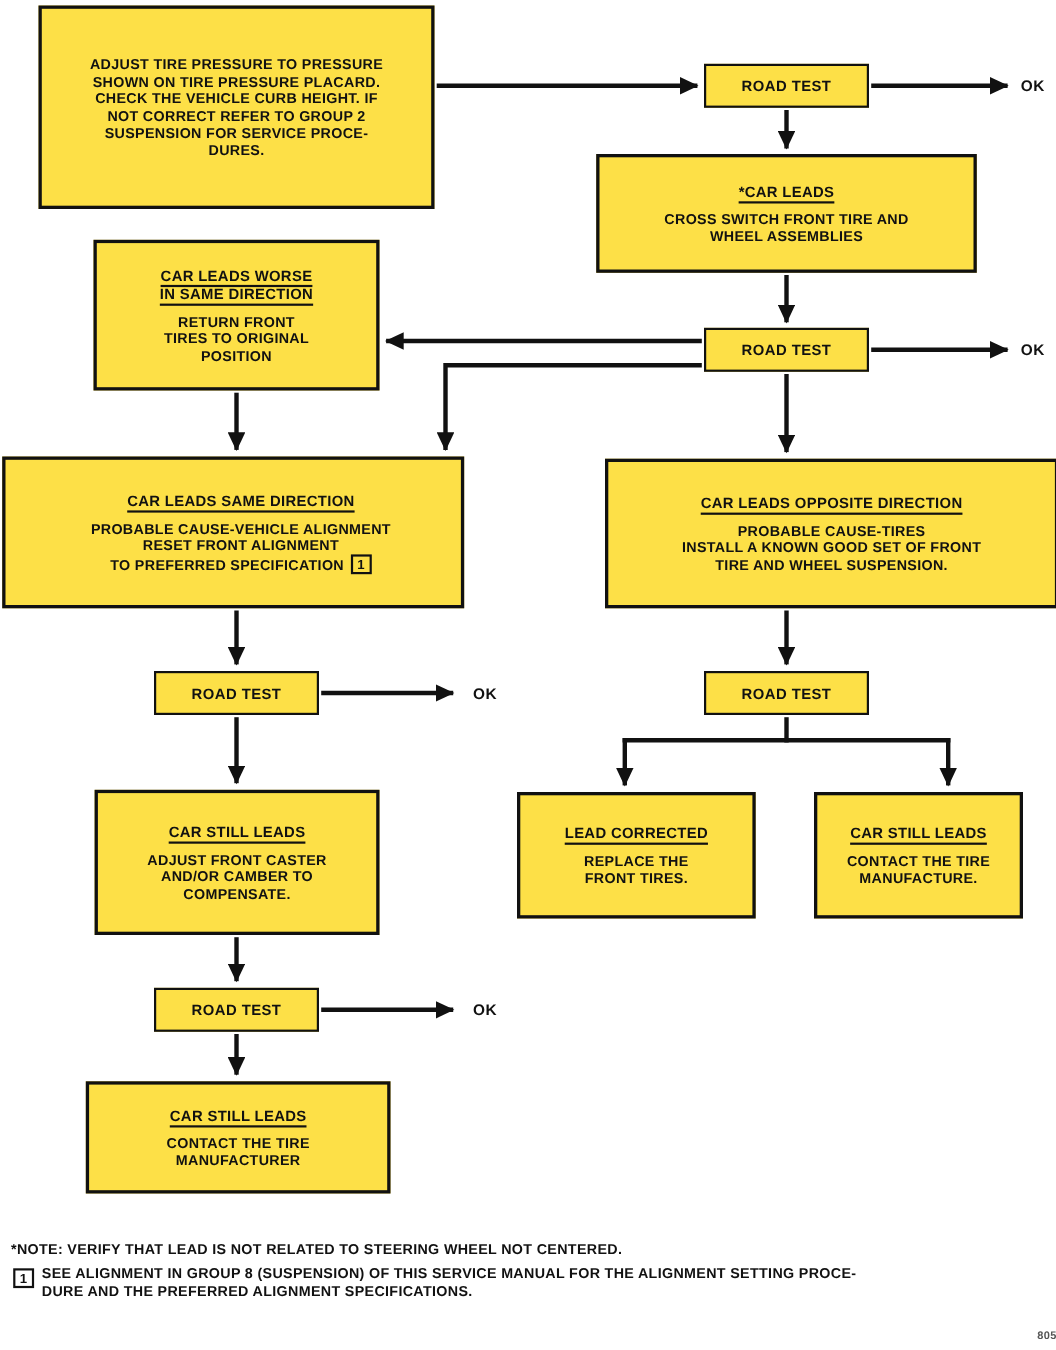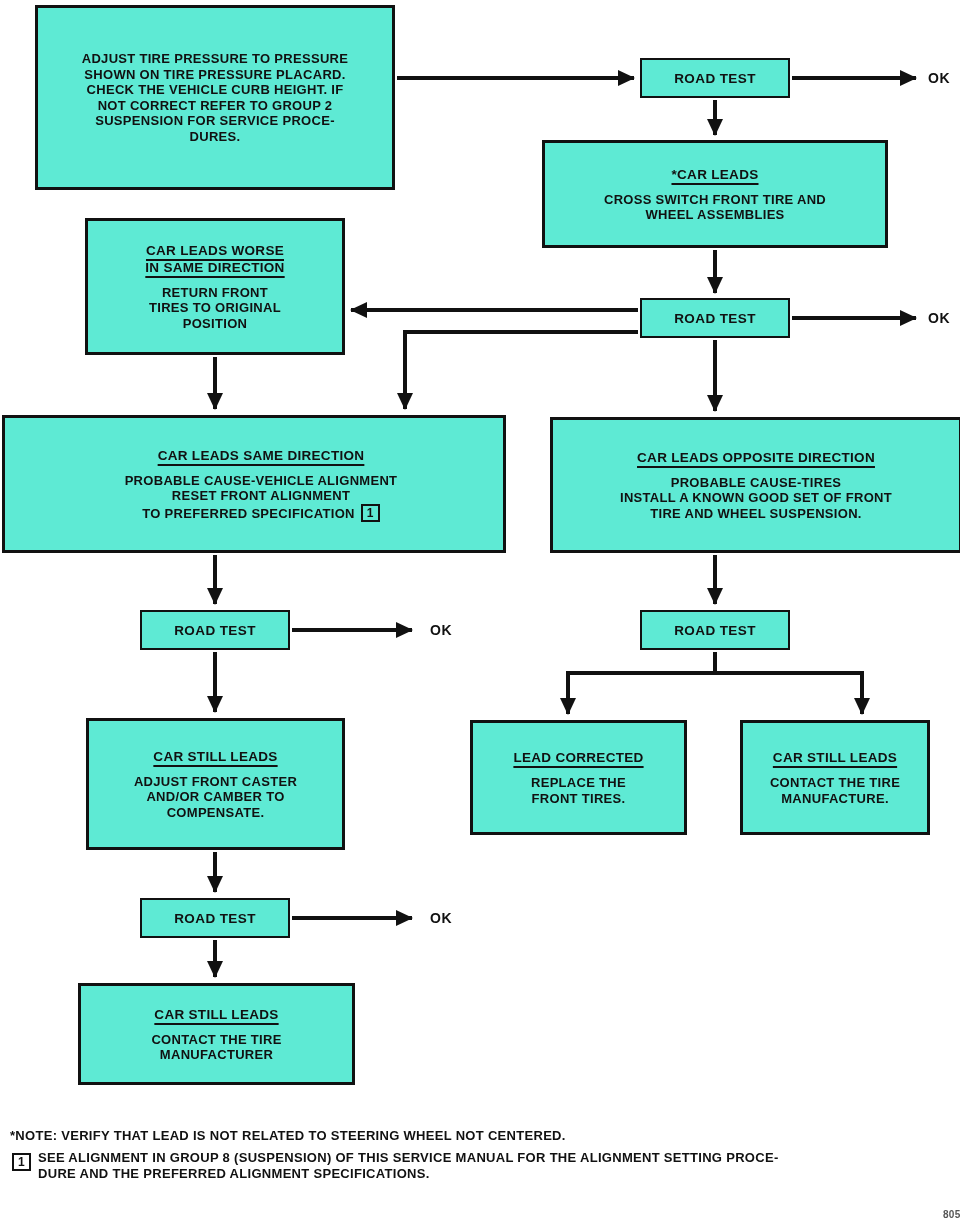--- a/index.html
+++ b/index.html
@@ -14,21 +14,21 @@
   }
   #connectors {
     position: absolute;
     left: 0; top: 0;
     width: 960px; height: 1227px;
     pointer-events: none;
   }
   .box {
     position: absolute;
     border: 3px solid #111;
-    background: #5eead4;
+    background: #fde047;
     display: flex;
     flex-direction: column;
     align-items: center;
     justify-content: center;
     text-align: center;
     box-sizing: border-box;
     padding: 6px 10px;
   }
   .rt {
     border-width: 2px;
@@ -100,21 +100,21 @@
     color: #555;
     letter-spacing: 0.3px;
     padding-left: 40px;
   }
   
   #box-start   { left: 35px;  top: 5px;   width: 360px; height: 185px; }
   #rt1         { left: 640px; top: 58px;  width: 150px; height: 40px; }
   #box-carleads{ left: 542px; top: 140px; width: 346px; height: 108px; }
   #box-worse   { left: 85px;  top: 218px; width: 260px; height: 137px; }
   #rt2         { left: 640px; top: 298px; width: 150px; height: 40px; }
-  #box-same    { left: 2px;   top: 415px; width: 504px; height: 138px; padding-left: 24px; }
+  #box-same    { left: 2px;   top: 415px; width: 420px; height: 138px; padding-left: 24px; }
   #box-opp     { left: 508px; top: 417px; width: 412px; height: 136px; margin-left: 42px; }
   #rt3         { left: 140px; top: 610px; width: 150px; height: 40px; }
   #rt4         { left: 640px; top: 610px; width: 150px; height: 40px; }
   #box-adjust  { left: 86px;  top: 718px; width: 259px; height: 132px; }
   #box-leadcorr{ left: 470px; top: 720px; width: 217px; height: 115px; }
   #box-stillman{ left: 740px; top: 720px; width: 190px; height: 115px; }
   #rt5         { left: 140px; top: 898px; width: 150px; height: 40px; }
   #box-final   { left: 78px;  top: 983px; width: 277px; height: 102px; }
   #ok1 { left: 928px; top: 68px; }
   #ok2 { left: 928px; top: 308px; }

